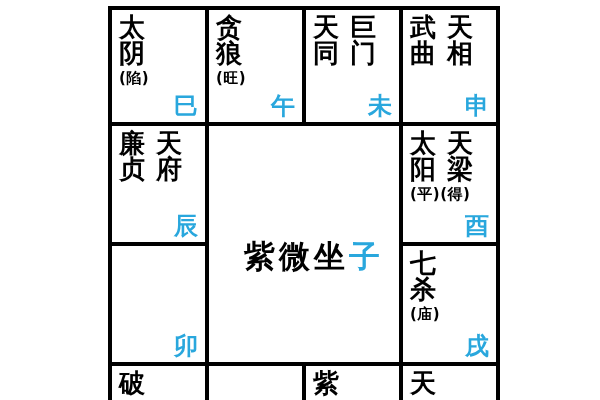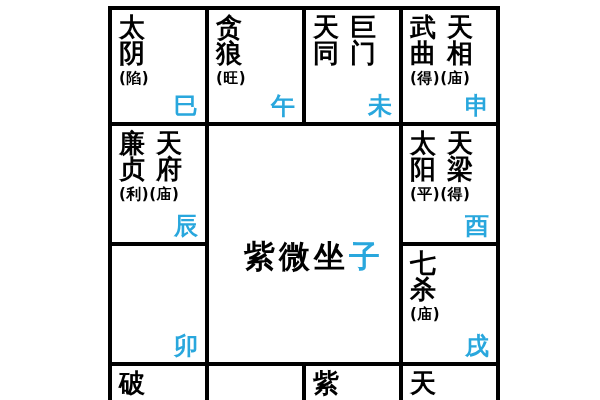--- a/index.html
+++ b/index.html
@@ -119,35 +119,33 @@
       <div class="stars">
         <div class="star-col">
           <div class="star-char">武</div>
           <div class="star-char">曲</div>
         </div>
         <div class="star-col">
           <div class="star-char">天</div>
           <div class="star-char">相</div>
         </div>
       </div>
-      <div class="brightness">(得)(庙)</div>
       <div class="branch" style="color: rgb(41, 167, 221);">申</div>
     </div>
     <div class="cell" style="grid-area: 2 / 1;">
       <div class="stars">
         <div class="star-col">
           <div class="star-char">廉</div>
           <div class="star-char">贞</div>
         </div>
         <div class="star-col">
           <div class="star-char">天</div>
           <div class="star-char">府</div>
         </div>
       </div>
-      <div class="brightness">(利)(庙)</div>
       <div class="branch" style="color: rgb(41, 167, 221);">辰</div>
     </div>
     <div class="cell" style="grid-area: 2 / 4;">
       <div class="stars">
         <div class="star-col">
           <div class="star-char">太</div>
           <div class="star-char">阳</div>
         </div>
         <div class="star-col">
           <div class="star-char">天</div>

